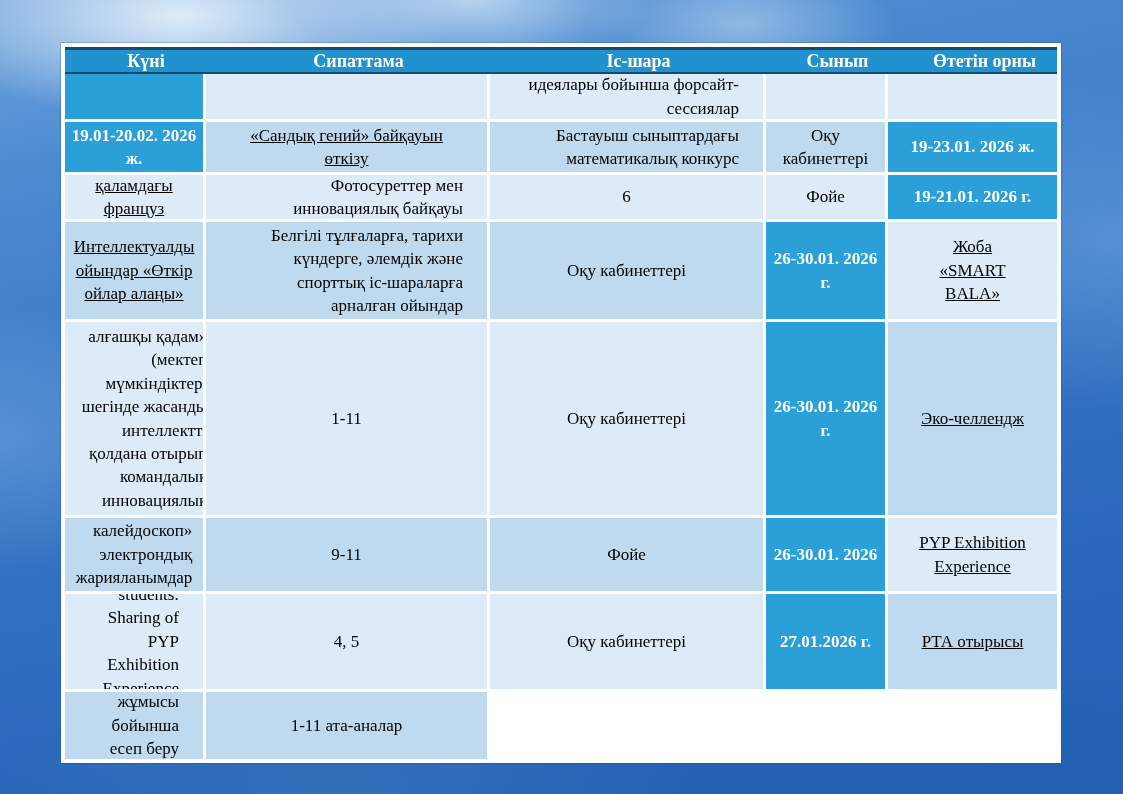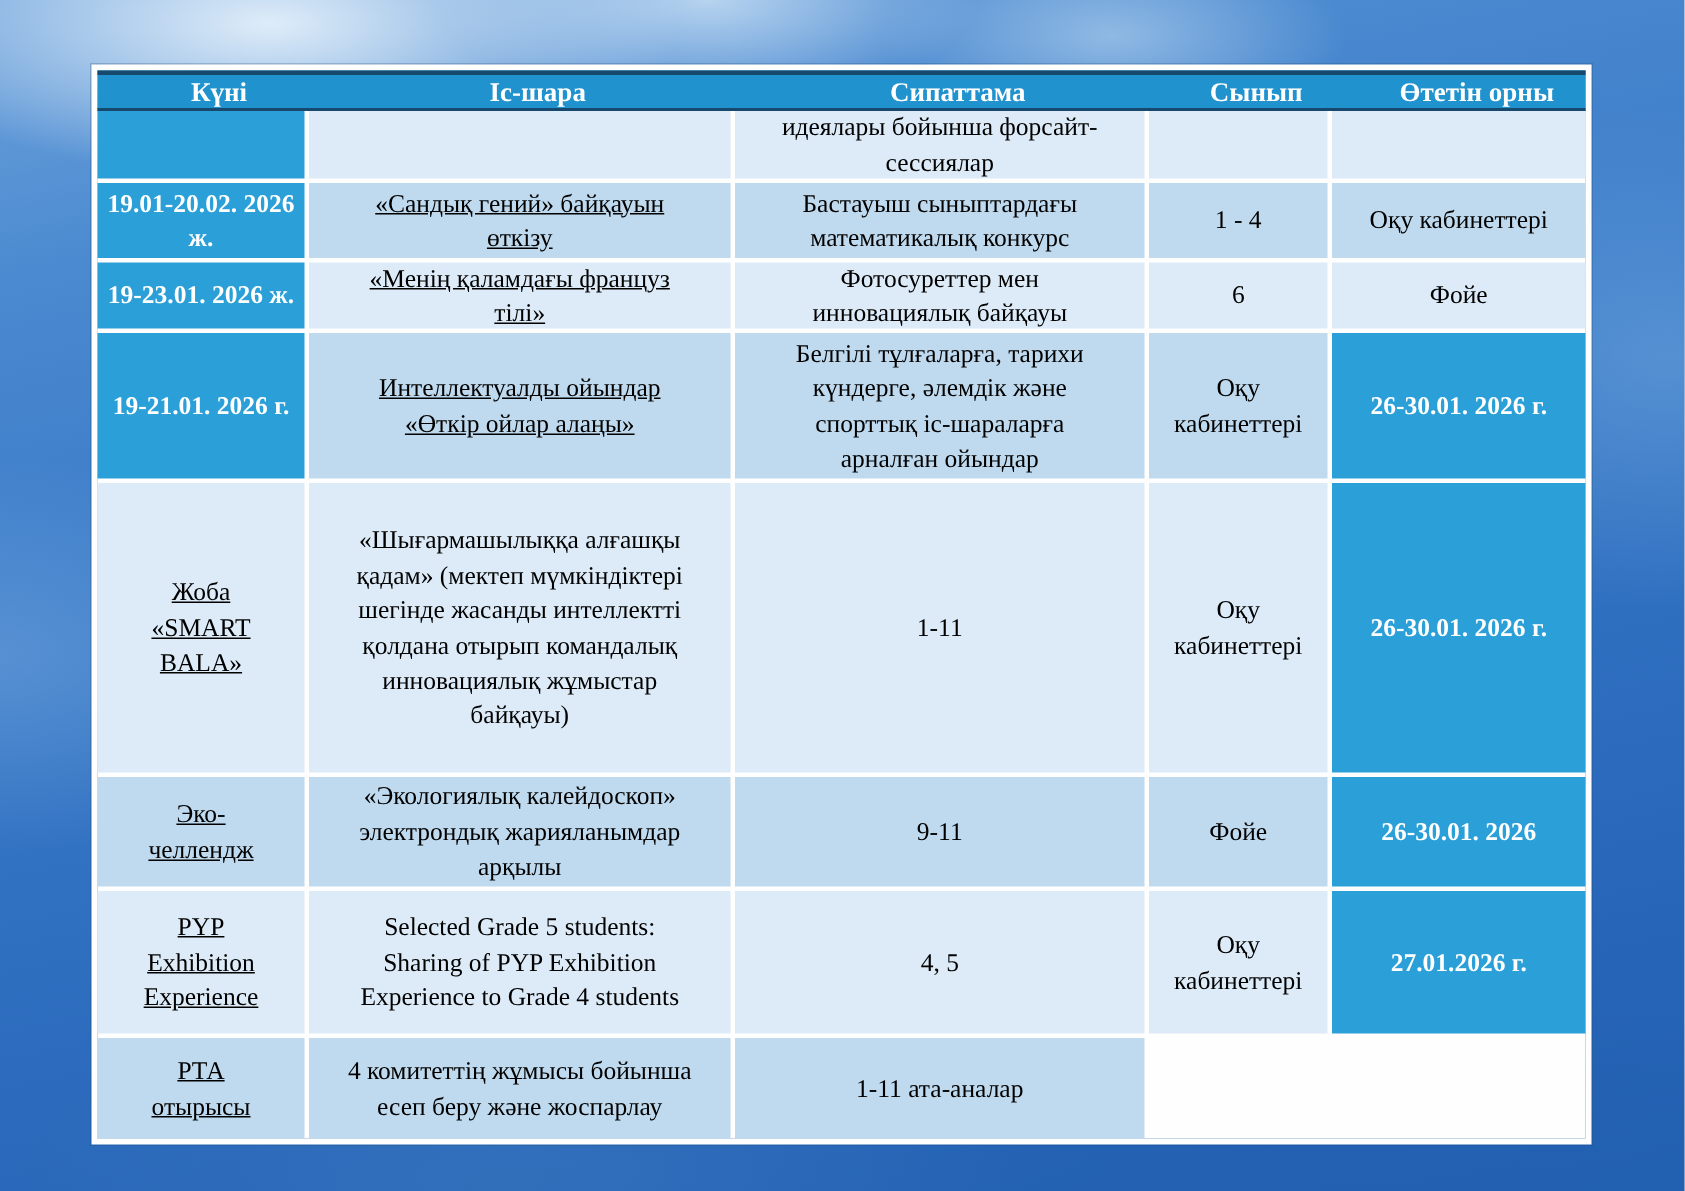--- a/index.html
+++ b/index.html
@@ -61,47 +61,46 @@
   }
   .td.light { background: var(--row-light, #dcebf7); }
   .td.dark  { background: var(--row-dark,  #bfdaee); }
   .td.date {
     background: var(--date-bg, #2b9fd7);
     color: var(--text-light, #fff);
     font-weight: bold;
     padding: 0 6px;
   }
   .td.col-event       { padding: 0 24px; text-decoration: underline; }
-  .td.col-description { padding: 0 24px; }
+  .td.col-description { padding: 0 24px; text-align: right; }
   .td.col-grade       { padding: 0 10px; }
   .td.col-venue       { padding: 0 8px; }
 </style>
 </head>
 <body>
 
 <div class="bg"></div>
 
 <div class="table-wrap">
   <div class="thead">
       <div class="th">Күні</div>
+      <div class="th">Сипаттама</div>
       <div class="th">Іс-шара</div>
-      <div class="th">Сипаттама</div>
       <div class="th">Сынып</div>
       <div class="th">Өтетін орны</div>
     </div>
   <div class="tbody">
       <div class="td col-date date"></div>
       <div class="td col-event light"></div>
       <div class="td col-description light">идеялары бойынша форсайт-сессиялар</div>
       <div class="td col-grade light"></div>
       <div class="td col-venue light"></div>
       <div class="td col-date date">19.01-20.02. 2026 ж.</div>
       <div class="td col-event dark">«Сандық гений» байқауын өткізу</div>
       <div class="td col-description dark">Бастауыш сыныптардағы математикалық конкурс</div>
-      <div class="td col-grade dark">1 - 4</div>
       <div class="td col-venue dark">Оқу кабинеттері</div>
       <div class="td col-date date">19-23.01. 2026 ж.</div>
       <div class="td col-event light">«Менің қаламдағы француз тілі»</div>
       <div class="td col-description light">Фотосуреттер мен инновациялық байқауы</div>
       <div class="td col-grade light">6</div>
       <div class="td col-venue light">Фойе</div>
       <div class="td col-date date">19-21.01. 2026 г.</div>
       <div class="td col-event dark">Интеллектуалды ойындар «Өткір ойлар алаңы»</div>
       <div class="td col-description dark">Белгілі тұлғаларға, тарихи күндерге, әлемдік және спорттық іс-шараларға арналған ойындар</div>
       <div class="td col-venue dark">Оқу кабинеттері</div>

